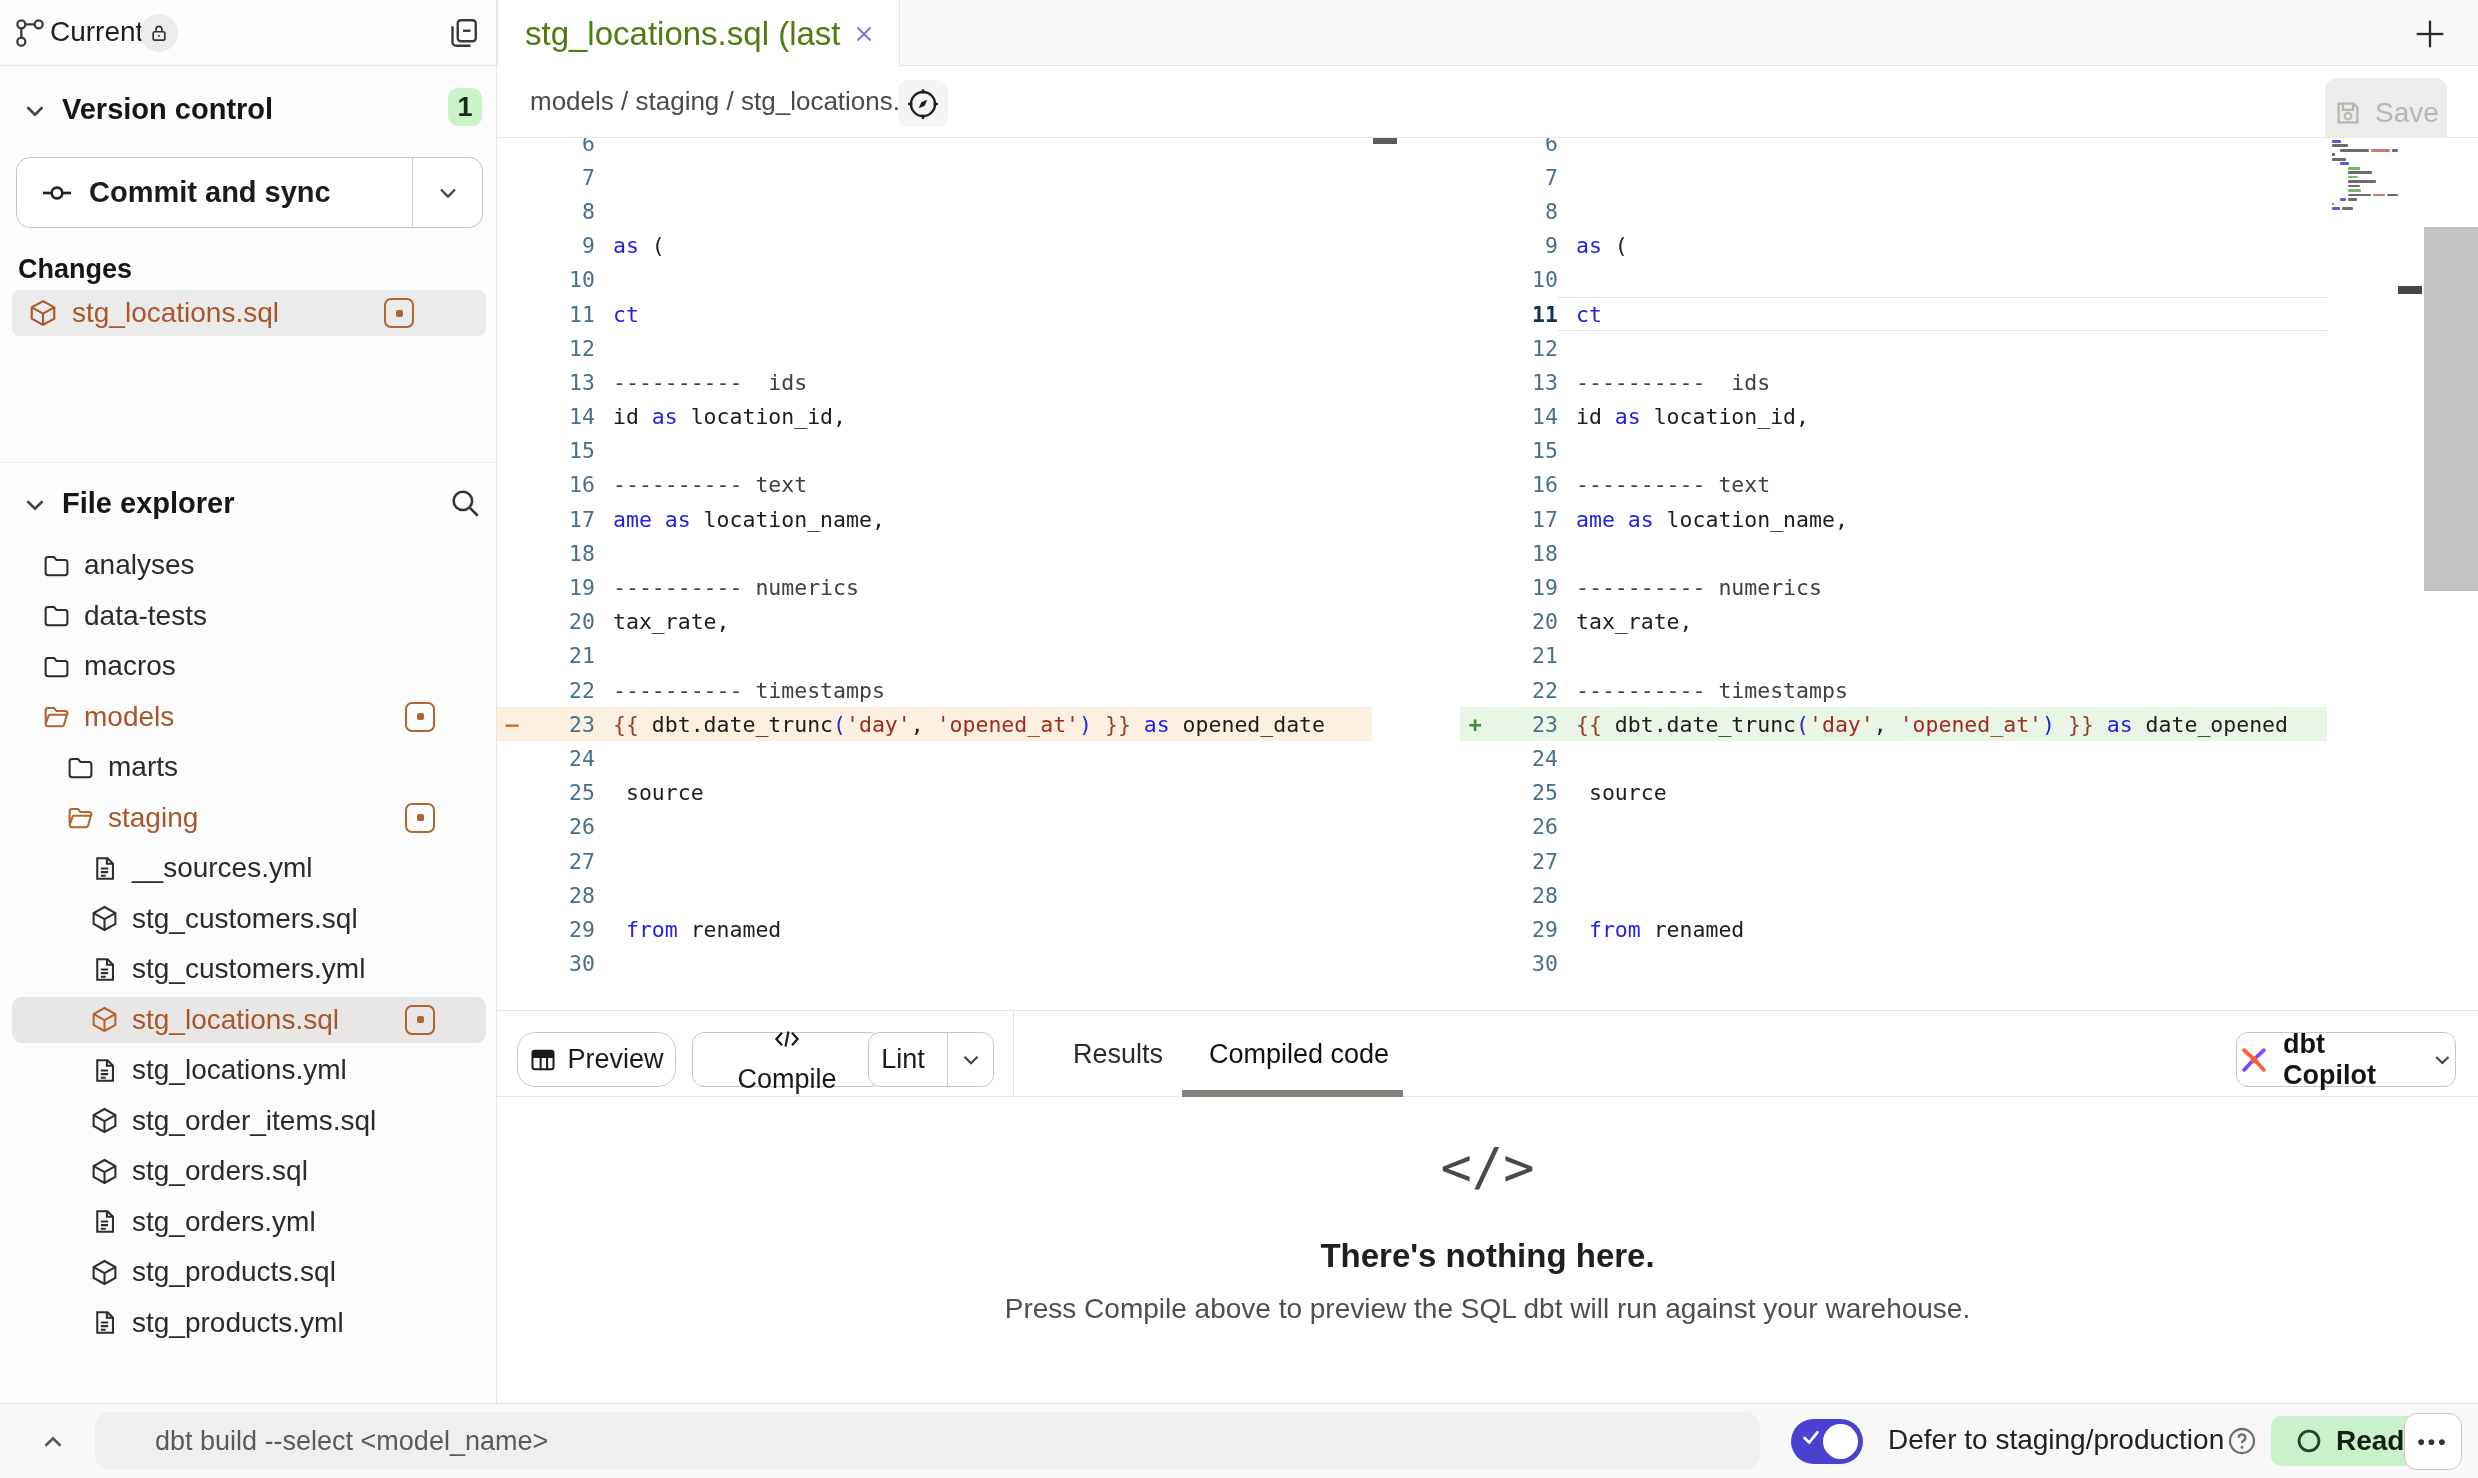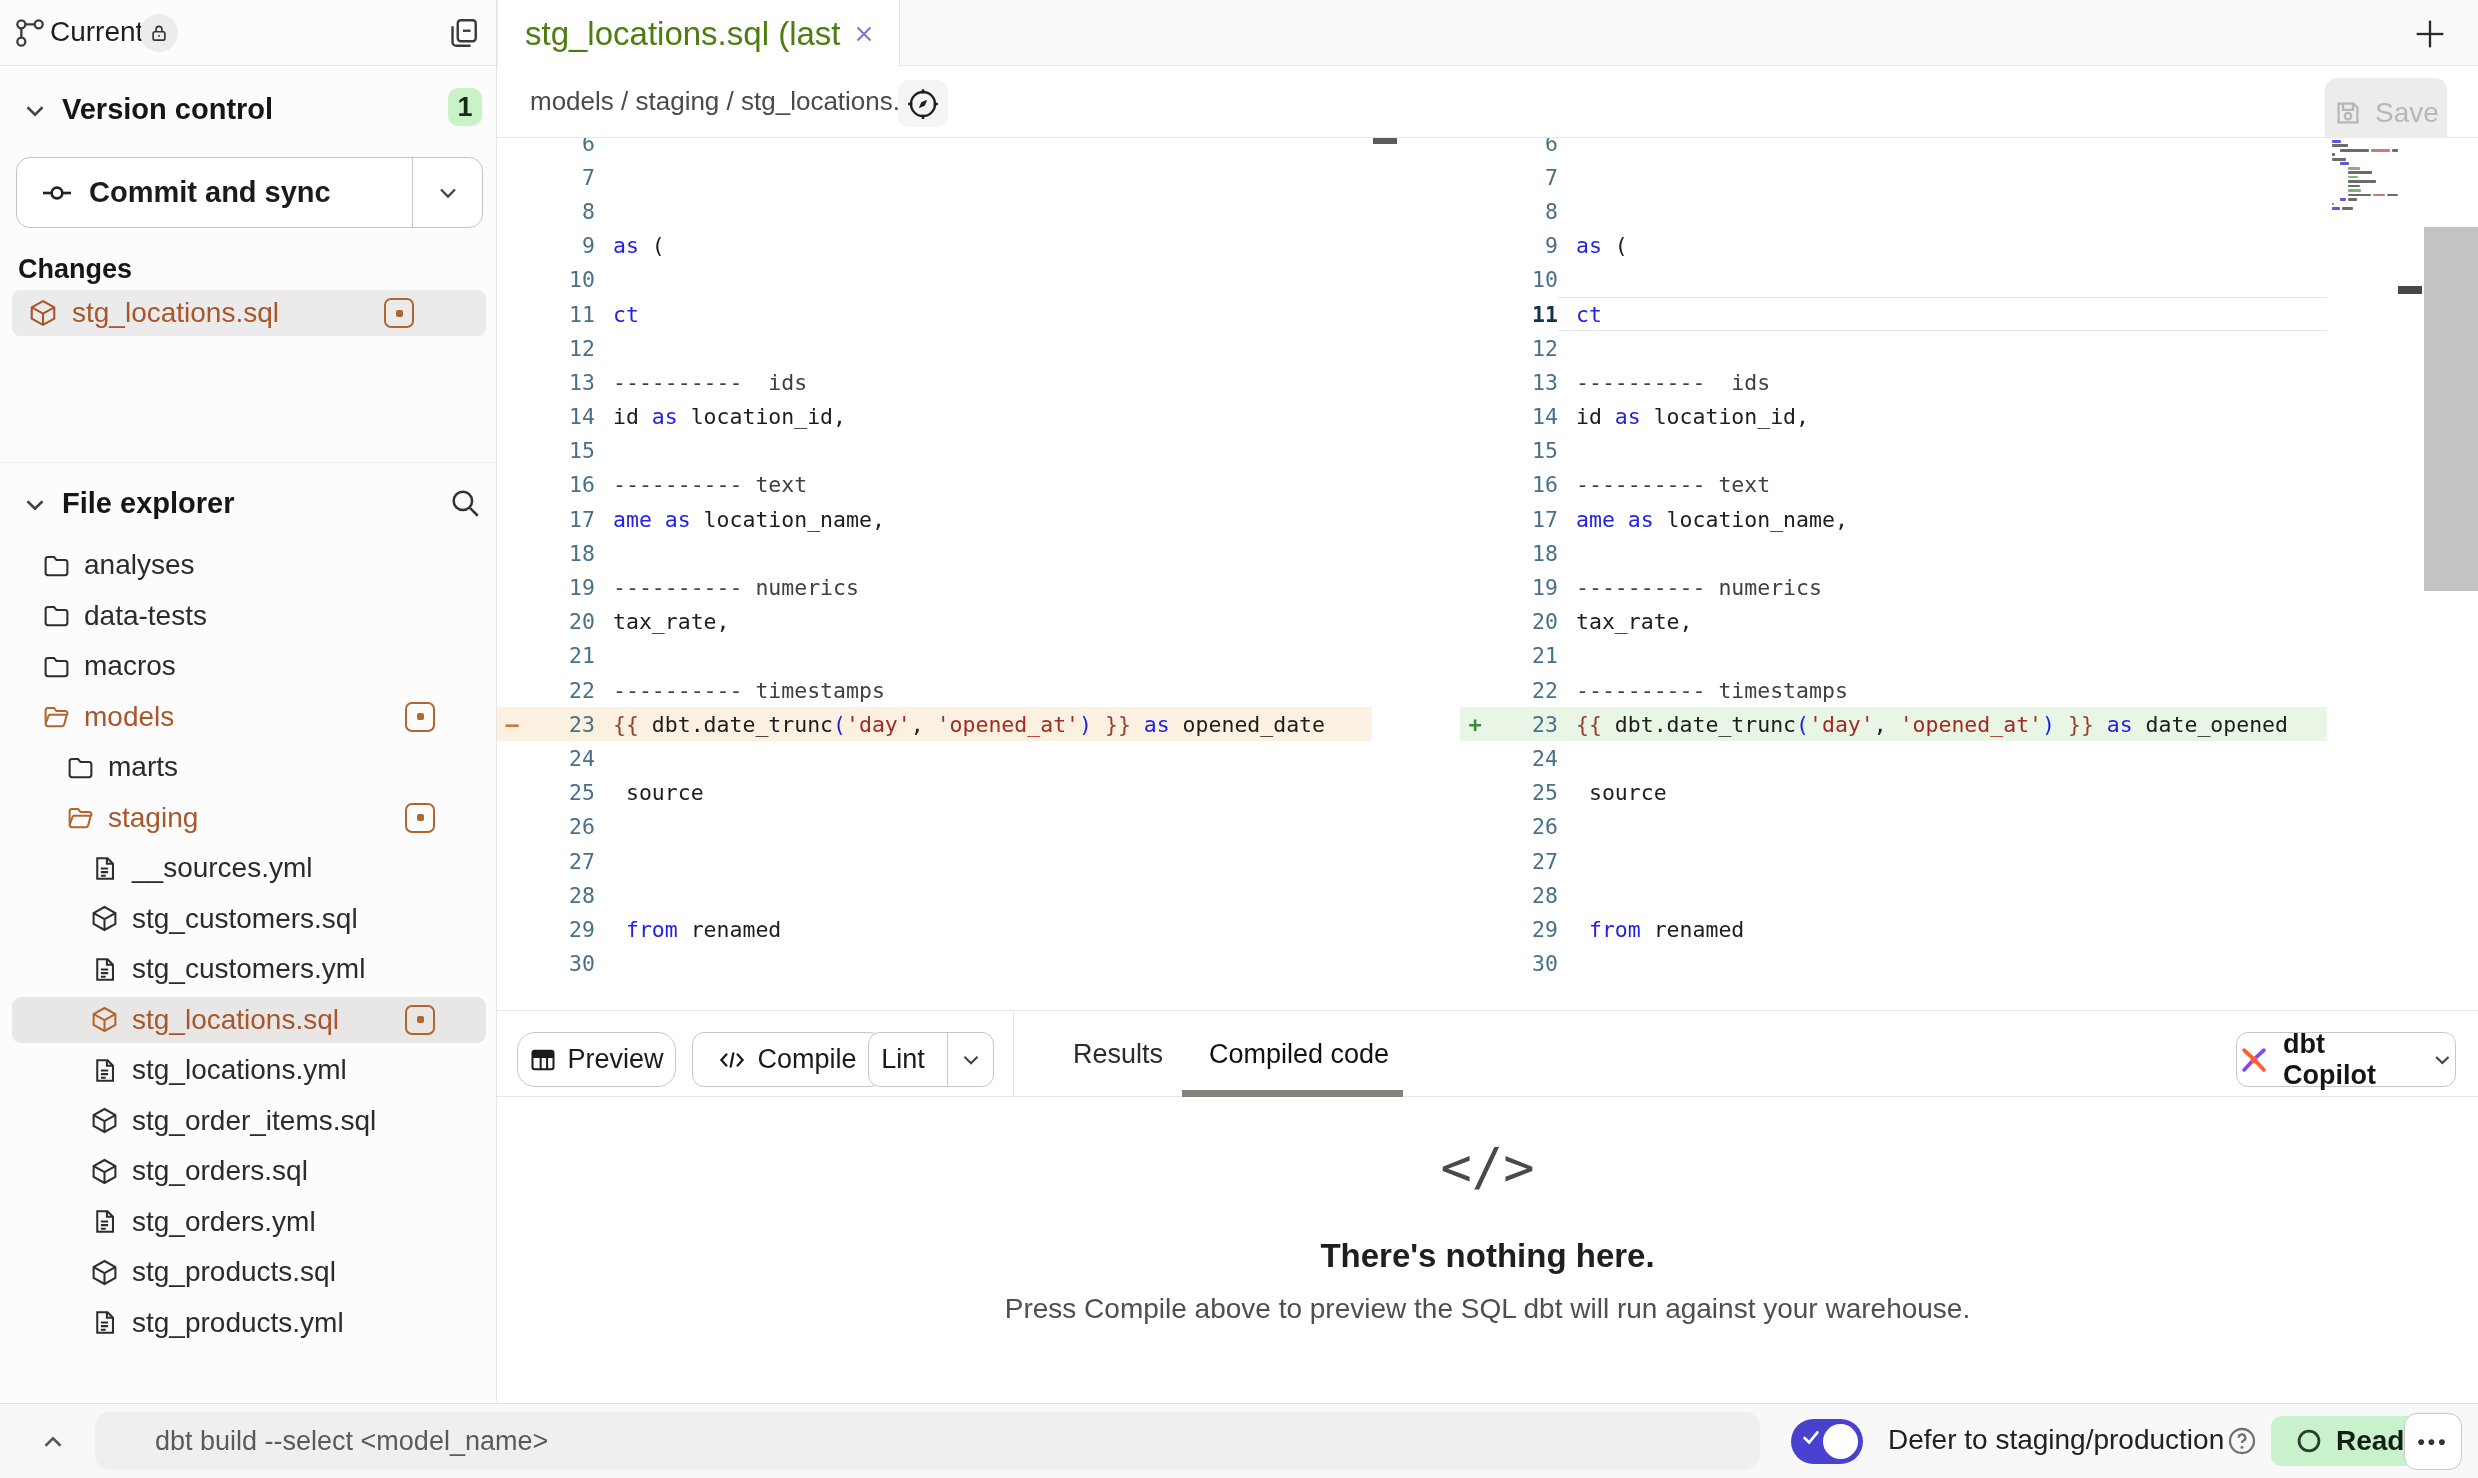--- a/index.html
+++ b/index.html
@@ -100,21 +100,21 @@
   #vscrollbar { position:absolute; left:1927px; top:89px; width:54px; height:364px;
     background:#c3c3c4; cursor:grab; }
 
   
   #invoke-bar { position:absolute; left:497px; top:1010px; width:1981px; height:87px;
     background:#fff; border-top:1px solid #e8e8e8; border-bottom:1px solid #e8e8e8; }
   .tool-btn { position:absolute; top:21px; height:55px; background:#fff;
     border:1.5px solid #c6c6c6; border-radius:12px; display:flex; align-items:center;
     justify-content:center; gap:10px; font-size:27px; font-weight:500; color:#1a1a1a; cursor:pointer; }
   #btn-preview { left:20px; width:159px;border-radius:18px; }
-  #btn-compile { left:195px; width:190px; }
+  #btn-compile { left:195px; width:190px;flex-direction:column; }
   #btn-lint { left:371px; width:126px; padding:0; }
   #lint-main { flex:1; display:flex; align-items:center; justify-content:center; height:100%; }
   #lint-caret { width:46px; height:100%; border-left:1.5px solid #c9c9c9;
     display:flex; align-items:center; justify-content:center; }
   #tools-divider { position:absolute; left:516px; top:0; width:1px; height:86px; background:#e4e4e4; }
   .panel-tab { position:absolute; top:0; height:86px; display:flex; align-items:center;
     font-size:27px; color:#2b2b2b; cursor:pointer; }
   #tab-results { left:576px; }
   #tab-compiled { left:712px; font-weight:500; color:#111; }
   #compiled-underline { position:absolute; left:685px; top:79px; width:221px; height:7px; background:#83837d; }

